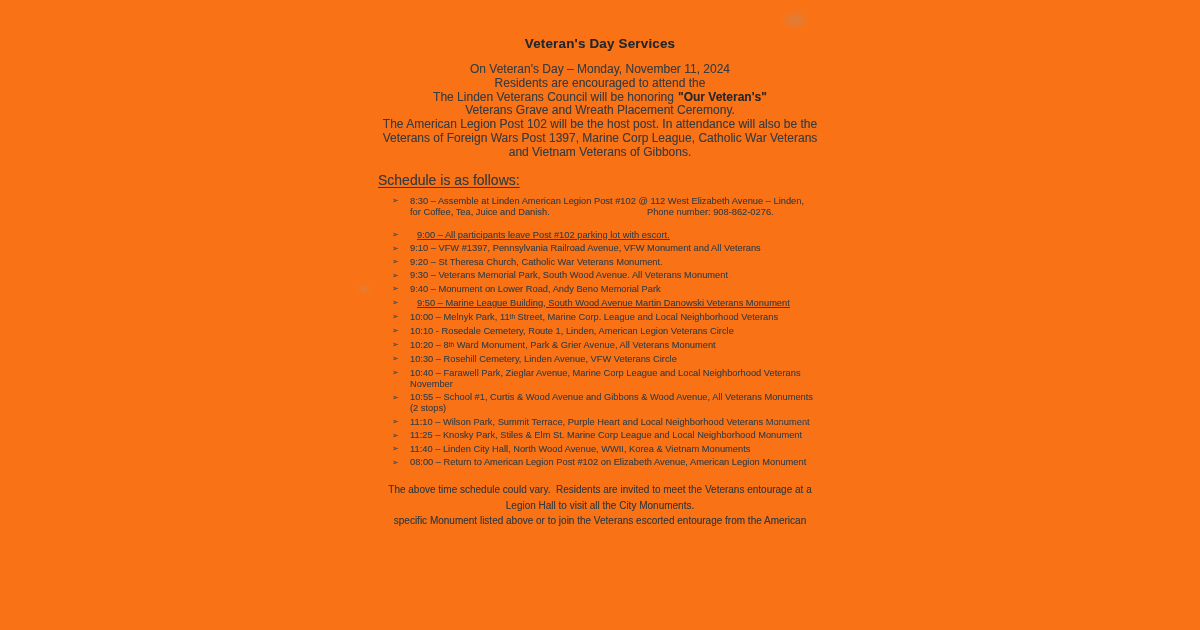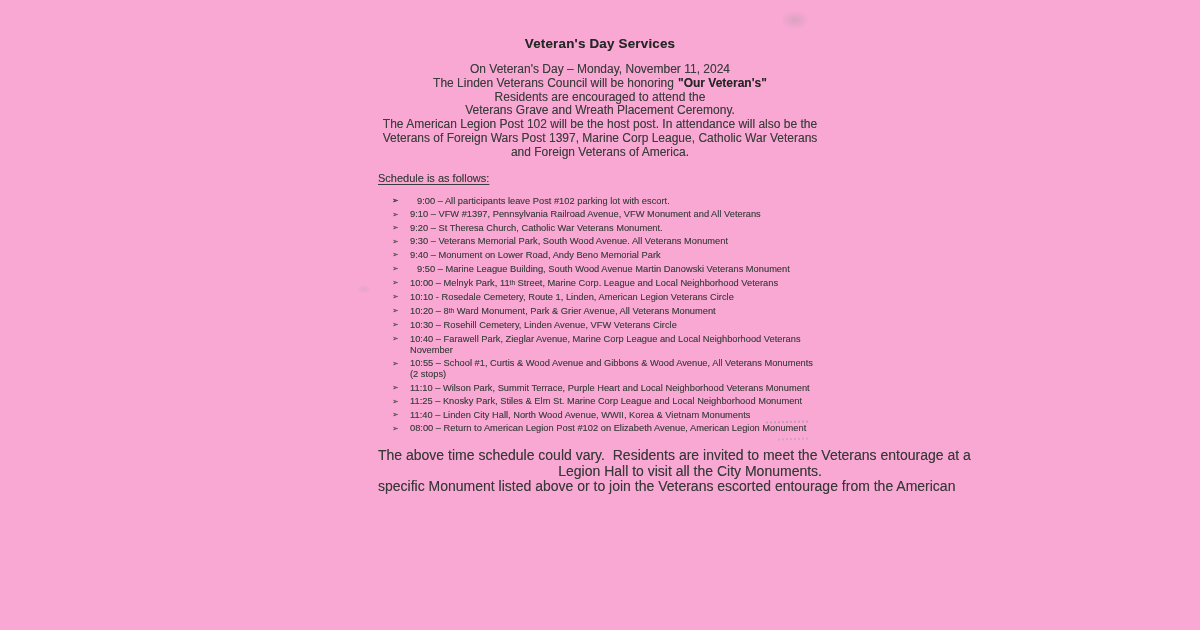--- a/index.html
+++ b/index.html
@@ -1,55 +1,55 @@
 <!DOCTYPE html>
 <html><head>
 <meta charset="utf-8">
 <style>
   * { margin:0; padding:0; box-sizing:border-box; }
   html,body { width:1200px; height:630px; background:#ffffff; overflow:hidden; }
   body { font-family:"Liberation Sans", sans-serif; }
 
   .canvas{
-    position:relative; width:1200px; height:630px; background:#f9a8d4;
+    position:relative; width:1200px; height:630px; background:#f97316;
   }
   .doc{
     position:absolute; left:378px; top:0; width:444px;
     color:#3d3d3d;
     text-shadow:0 0 0.45px rgba(80,80,80,.55);
     filter:blur(.18px);
   }
 
   .title{
     margin-top:36px; text-align:center;
     font-size:13.4px; font-weight:bold; letter-spacing:.2px; color:#262626;
   }
 
   .intro{ margin-top:12px; text-align:center; font-size:12px; line-height:13.8px; color:#3c3c3c; }
   .intro .b{ font-weight:bold; color:#262626; margin-left:4px; }
 
   .sched-head{
-    margin-top:12px; font-size:11px; text-decoration:underline; text-underline-offset:1.5px; color:#3a3a3a;
+    margin-top:12px; font-size:14px; text-decoration:underline; text-underline-offset:1.5px; color:#3a3a3a;
   }
 
   .schedule{
     margin-top:8px; list-style:none; font-size:9.3px; line-height:11px; color:#3e3e3e;
   }
   .item{ position:relative; padding-left:32px; margin-bottom:2.6px; }
   .item.gap-lg{ margin-bottom:12px; }
   .arrow{
     position:absolute; left:14px; top:0.5px; font-size:8px; color:#4a4a4a; line-height:10px;
   }
   .l1{ display:block; }
-  .item.indent .l1{ padding-left:7px; }
+  .item.indent .l1{ padding-left:7px;text-decoration:underline; }
   .l2-row{ display:block; position:relative; }
   .phone{ position:absolute; left:237px; top:0; white-space:nowrap; }
   sup.ord{ font-size:6.5px; vertical-align:1px; letter-spacing:0; }
 
-  .footer{ margin-top:14px; text-align:right; font-size:14px; line-height:15.4px; color:#383838; }
+  .footer{ margin-top:14px; text-align:center; font-size:10px; line-height:15.4px; color:#383838; }
   .footer div{ white-space:pre; }
 
   
   .smudge{ position:absolute; pointer-events:none; }
   .smudge-top{
     left:780px; top:10px; width:30px; height:20px;
     background:radial-gradient(ellipse at center, rgba(150,150,150,.30), rgba(150,150,150,0) 70%);
   }
   .smudge-line1{
     left:766px; top:421px; width:42px; height:2px;
@@ -67,34 +67,39 @@
 </head>
 <body>
 
 <div class="canvas">
   <div class="doc">
 
     <div class="title">Veteran's Day Services</div>
 
     <div class="intro">
       <div>On Veteran's Day – Monday, November 11, 2024</div>
+      <div>Residents are encouraged to attend the</div>
       <div><span>The Linden Veterans Council will be honoring</span><span class="b">"Our Veteran's"</span></div>
-      <div>Residents are encouraged to attend the</div>
       <div>Veterans Grave and Wreath Placement Ceremony.</div>
       <div>The American Legion Post 102 will be the host post. In attendance will also be the</div>
       <div>Veterans of Foreign Wars Post 1397, Marine Corp League, Catholic War Veterans</div>
-      <div>and Foreign Veterans of America.</div>
+      <div>and Vietnam Veterans of Gibbons.</div>
     </div>
 
     <div class="sched-head">Schedule is as follows:</div>
 
     <ul class="schedule" id="schedule-list">
   <li class="item gap-lg">
     <span class="arrow">➢</span>
     <span class="itext">
+      <span class="l1">8:30 – Assemble at Linden American Legion Post #102 @ 112 West Elizabeth Avenue – Linden,</span>
+      <span class="l2-row">
+        <span class="l2">for Coffee, Tea, Juice and Danish.</span>
+        <span class="phone">Phone number: 908-862-0276.</span>
+      </span>
     </span>
   </li>
 
   <li class="item indent">
     <span class="arrow">➢</span>
     <span class="itext">
       <span class="l1">9:00 – All participants leave Post #102 parking lot with escort.</span>
       
     </span>
   </li>

